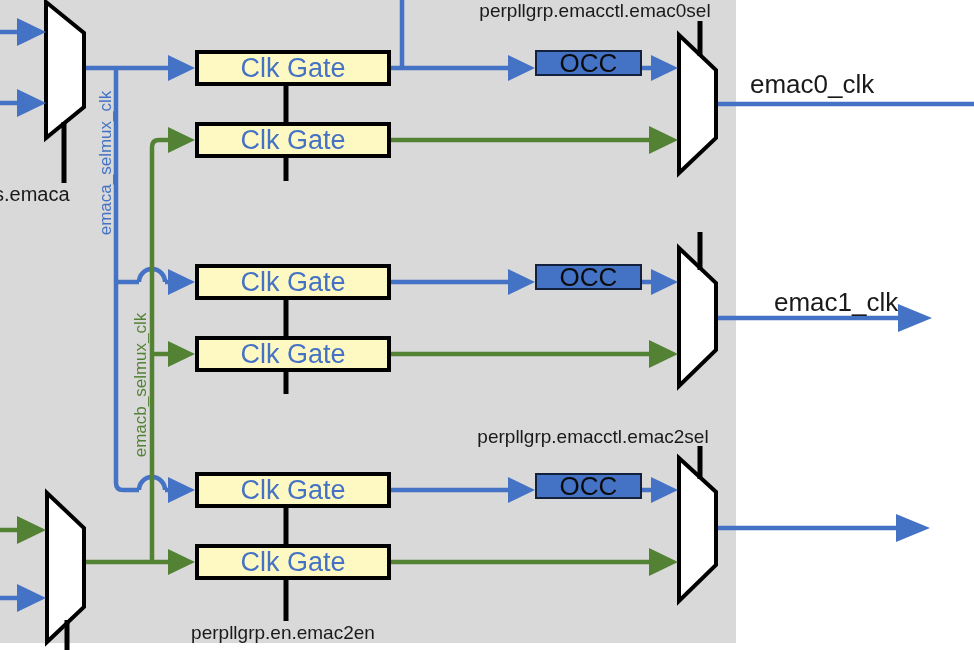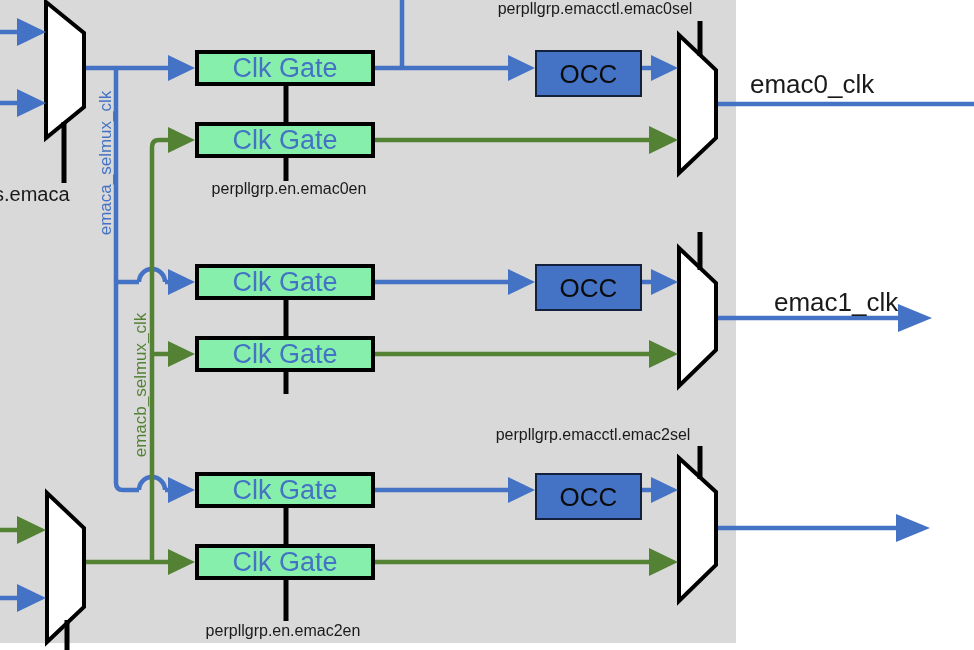--- a/index.html
+++ b/index.html
@@ -12,32 +12,32 @@
   }
   .canvas-bg{position:absolute;left:0;top:0;width:736px;height:643px;background:var(--bg);}
   svg{position:absolute;left:0;top:0;z-index:1;}
   .w-blue{stroke:var(--blue);stroke-width:4.5;fill:none;}
   .w-green{stroke:var(--green);stroke-width:4.5;fill:none;}
   .w-black{stroke:#000;stroke-width:5;fill:none;}
   .a-blue{fill:var(--blue);stroke:none;}
   .a-green{fill:var(--green);stroke:none;}
   .mux{fill:#ffffff;stroke:#000;stroke-width:4;stroke-linejoin:miter;}
   .gate{
-    position:absolute;left:195px;width:180px;height:36px;box-sizing:border-box;
-    background:#86efac;border:4px solid #000;z-index:2;
+    position:absolute;left:195px;width:196px;height:36px;box-sizing:border-box;
+    background:#fef9c3;border:4px solid #000;z-index:2;
     display:flex;align-items:center;justify-content:center;
     color:var(--blue);font-size:27px;line-height:1;
   }
   .occ{
-    position:absolute;left:535px;width:107px;height:47px;box-sizing:border-box;
+    position:absolute;left:535px;width:107px;height:26px;box-sizing:border-box;
     background:var(--blue);border:2px solid #14213d;z-index:2;
     display:flex;align-items:center;justify-content:center;
     color:#0b0b0b;font-size:26px;line-height:1;
   }
-  .lbl{position:absolute;color:var(--ink);font-size:16px;white-space:nowrap;z-index:3;line-height:1;}
+  .lbl{position:absolute;color:var(--ink);font-size:19px;white-space:nowrap;z-index:3;line-height:1;}
   .lbl.center{transform:translateX(-50%);}
   .outlbl{position:absolute;color:var(--ink);font-size:26px;white-space:nowrap;z-index:3;line-height:1;}
   .vlabel{
     position:absolute;white-space:nowrap;font-size:17px;z-index:3;line-height:1;
     transform:translate(-50%,-50%) rotate(-90deg);
   }
   .vlabel.blue{color:var(--blue);}
   .vlabel.green{color:var(--green);}
 </style>
 </head>
@@ -144,21 +144,20 @@
   <div class="occ" style="top:264px">
       <span>OCC</span>
     </div>
   <div class="occ" style="top:473px">
       <span>OCC</span>
     </div>
 
   <div class="lbl center" style="left:595px;top:1px">perpllgrp.emacctl.emac0sel</div>
   <div class="lbl center" style="left:593px;top:427px">perpllgrp.emacctl.emac2sel</div>
 
-  <div class="lbl center" style="left:289px;top:181px">perpllgrp.en.emac0en</div>
   <div class="lbl center" style="left:283px;top:623px">perpllgrp.en.emac2en</div>
 
   <div class="outlbl" style="left:750px;top:71px">emac0_clk</div>
   <div class="outlbl" style="left:774px;top:289px">emac1_clk</div>
 
   <div class="lbl" style="left:-6px;top:184px;font-size:20px">s.emaca</div>
 
   <div class="vlabel blue" style="left:105px;top:163px">emaca_selmux_clk</div>
   <div class="vlabel green" style="left:140px;top:385px">emacb_selmux_clk</div>
 </div>

